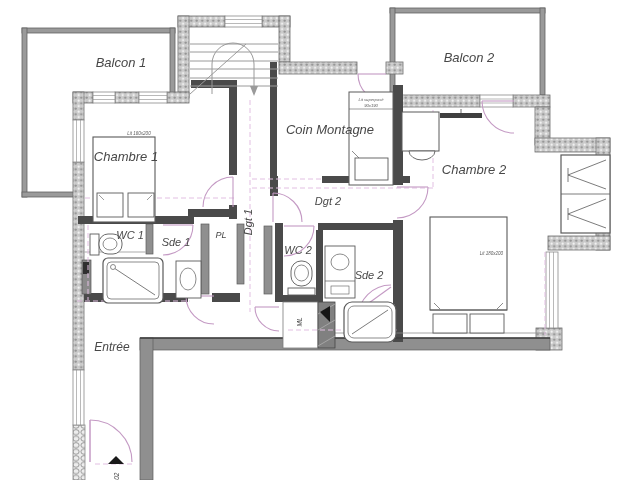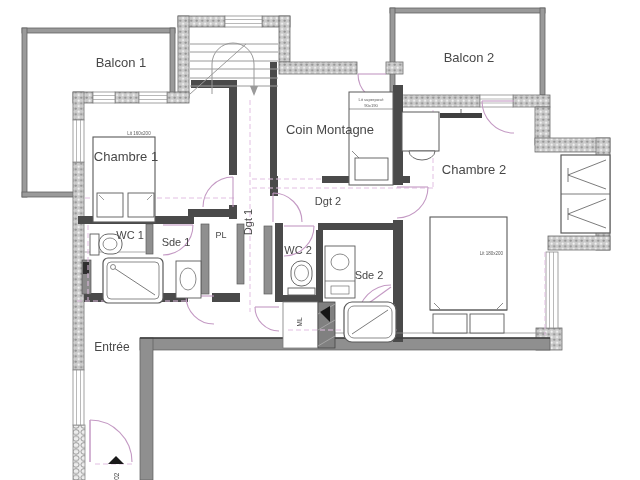--- a/index.html
+++ b/index.html
@@ -1,17 +1,17 @@
 <!DOCTYPE html>
 <html><head>
 <meta charset="utf-8">
 <style>
   html,body{margin:0;padding:0;background:#ffffff;}
   .canvas{position:relative;width:640px;height:480px;background:#84cc16;overflow:hidden;
-          font-family:"Liberation Sans", sans-serif;}
+          font-family:"Liberation Sans", sans-serif;font-style:italic;}
   svg{display:block}
   text{font-family:"Liberation Sans", sans-serif; fill:#484848;}
   .room-lbl{font-size:13px;}
   .room-lbl-sm{font-size:11px;}
   .tiny-lbl{font-size:4.5px; fill:#5a5a5a;}
   .micro-lbl{font-size:6.5px; fill:#3c3c3c;}
 </style>
 </head>
 <body>
 

